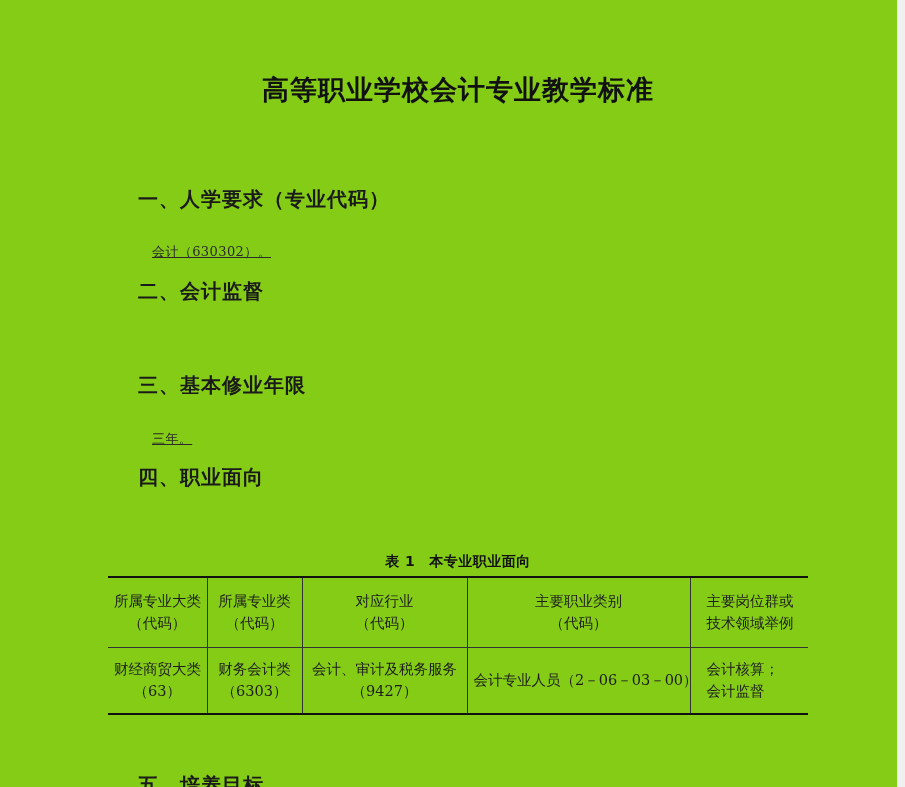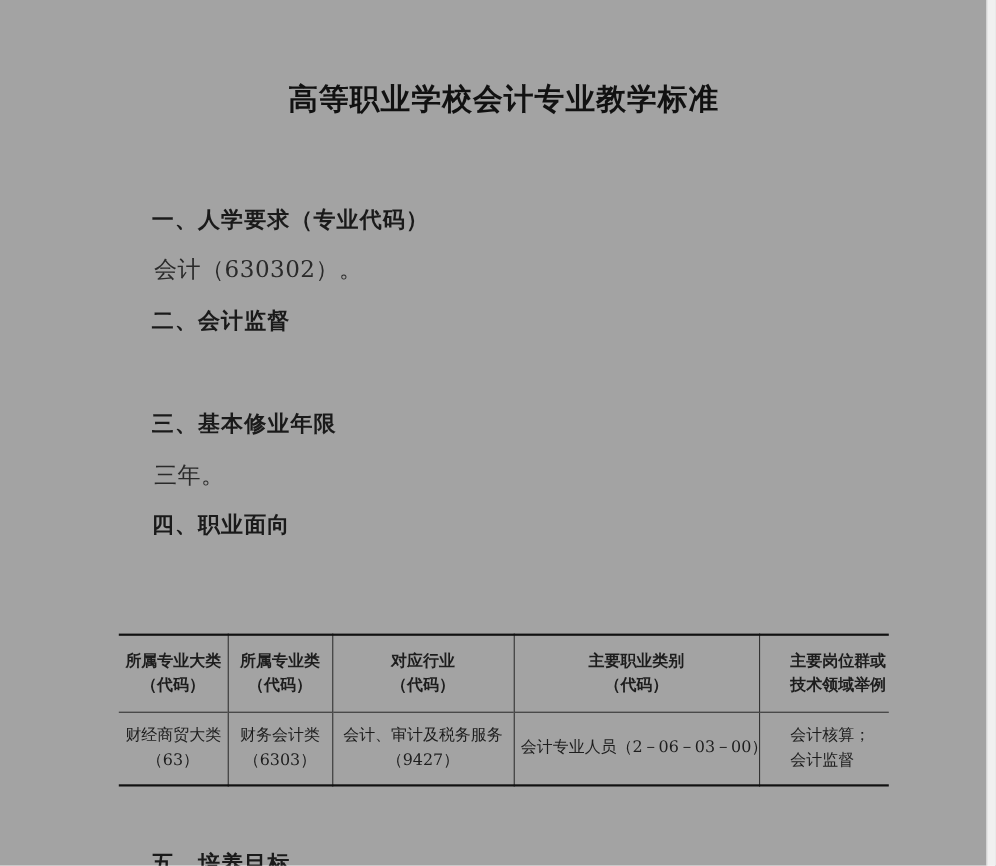--- a/index.html
+++ b/index.html
@@ -14,21 +14,21 @@
     font-family: "DejaVu Serif", "Liberation Serif", serif;
     color: #000000;
     position: relative;
   }
   .page {
     position: absolute;
     left: 0;
     top: 0;
     width: 897px;
     height: 787px;
-    background: #a3a3a3;
+    background: #84cc16;
     box-sizing: border-box;
   }
   .page-edge {
     position: absolute;
     left: 897px;
     top: 0;
     width: 8px;
     height: 787px;
     background: #f0f0f0;
     border-left: 1px solid #e3e3e3;
@@ -59,26 +59,27 @@
     font-weight: bold;
     font-size: 20px;
     letter-spacing: 1px;
     margin: 0;
     padding: 0;
     color: #1a1a1a;
     white-space: nowrap;
   }
   .sec-body {
     font-family: "DejaVu Serif", "Liberation Serif", serif;
-    font-size: 21px;
+    font-size: 13px;
     letter-spacing: 0.4px;
-    margin: 2px;
+    margin: 14px;
     padding: 0;
     color: #2a2a2a;
     white-space: nowrap;
+    text-decoration: underline;
   }
 
   .blk-1 { position: absolute; left: 30px; top: 186px; }
   .blk-1b { position: absolute; left: 30px; top: 229px; }
   .blk-2 { position: absolute; left: 30px; top: 278px; }
   .blk-2b { position: absolute; left: 30px; top: 322px; }
   .blk-3 { position: absolute; left: 30px; top: 372px; }
   .blk-3b { position: absolute; left: 30px; top: 416px; }
   .blk-4 { position: absolute; left: 30px; top: 464px; }
   .blk-4b { position: absolute; left: 30px; top: 509px; }
@@ -112,21 +113,21 @@
     color: #1d1d1d;
   }
   .occ-table thead tr {
     border-top: 2px solid #111111;
     border-bottom: 1px solid #333333;
   }
   .occ-table tbody tr {
     border-bottom: 2px solid #111111;
   }
   .occ-table th {
-    font-weight: bold;
+    font-weight: normal;
     padding: 12px 6px;
     height: 66px;
     vertical-align: middle;
     text-align: center;
     border-right: 1px solid #333333;
     box-sizing: border-box;
     line-height: 1.55;
   }
   .occ-table td {
     padding: 10px 6px;
@@ -134,21 +135,21 @@
     vertical-align: middle;
     text-align: center;
     border-right: 1px solid #333333;
     box-sizing: border-box;
     line-height: 1.55;
   }
   .occ-table th.last-col,
   .occ-table td.last-col {
     border-right: none;
     text-align: left;
-    padding-left: 28px;
+    padding-left: 16px;
   }
   .col-1 { width: 99px; }
   .col-2 { width: 95px; }
   .col-3 { width: 165px; }
   .col-4 { width: 223px; }
   .col-5 { width: 118px; }
   .cell-line { display: block; white-space: nowrap; }
 </style>
 </head>
 <body>
@@ -161,20 +162,23 @@
     <h2 class="sec-heading blk-1">一、人学要求（专业代码）</h2>
     <p class="sec-body blk-1b">会计（630302）。</p>
 
     <h2 class="sec-heading blk-2">二、会计监督</h2>
 
     <h2 class="sec-heading blk-3">三、基本修业年限</h2>
     <p class="sec-body blk-3b">三年。</p>
 
     <h2 class="sec-heading blk-4">四、职业面向</h2>
 
+    <div class="table-caption">
+      <span>表 1</span><span class="cap-gap"></span><span>本专业职业面向</span>
+    </div>
 
     <table class="occ-table">
       <colgroup>
         <col class="col-1">
           <col class="col-2">
           <col class="col-3">
           <col class="col-4">
           <col class="col-5">
       </colgroup>
       <thead>

